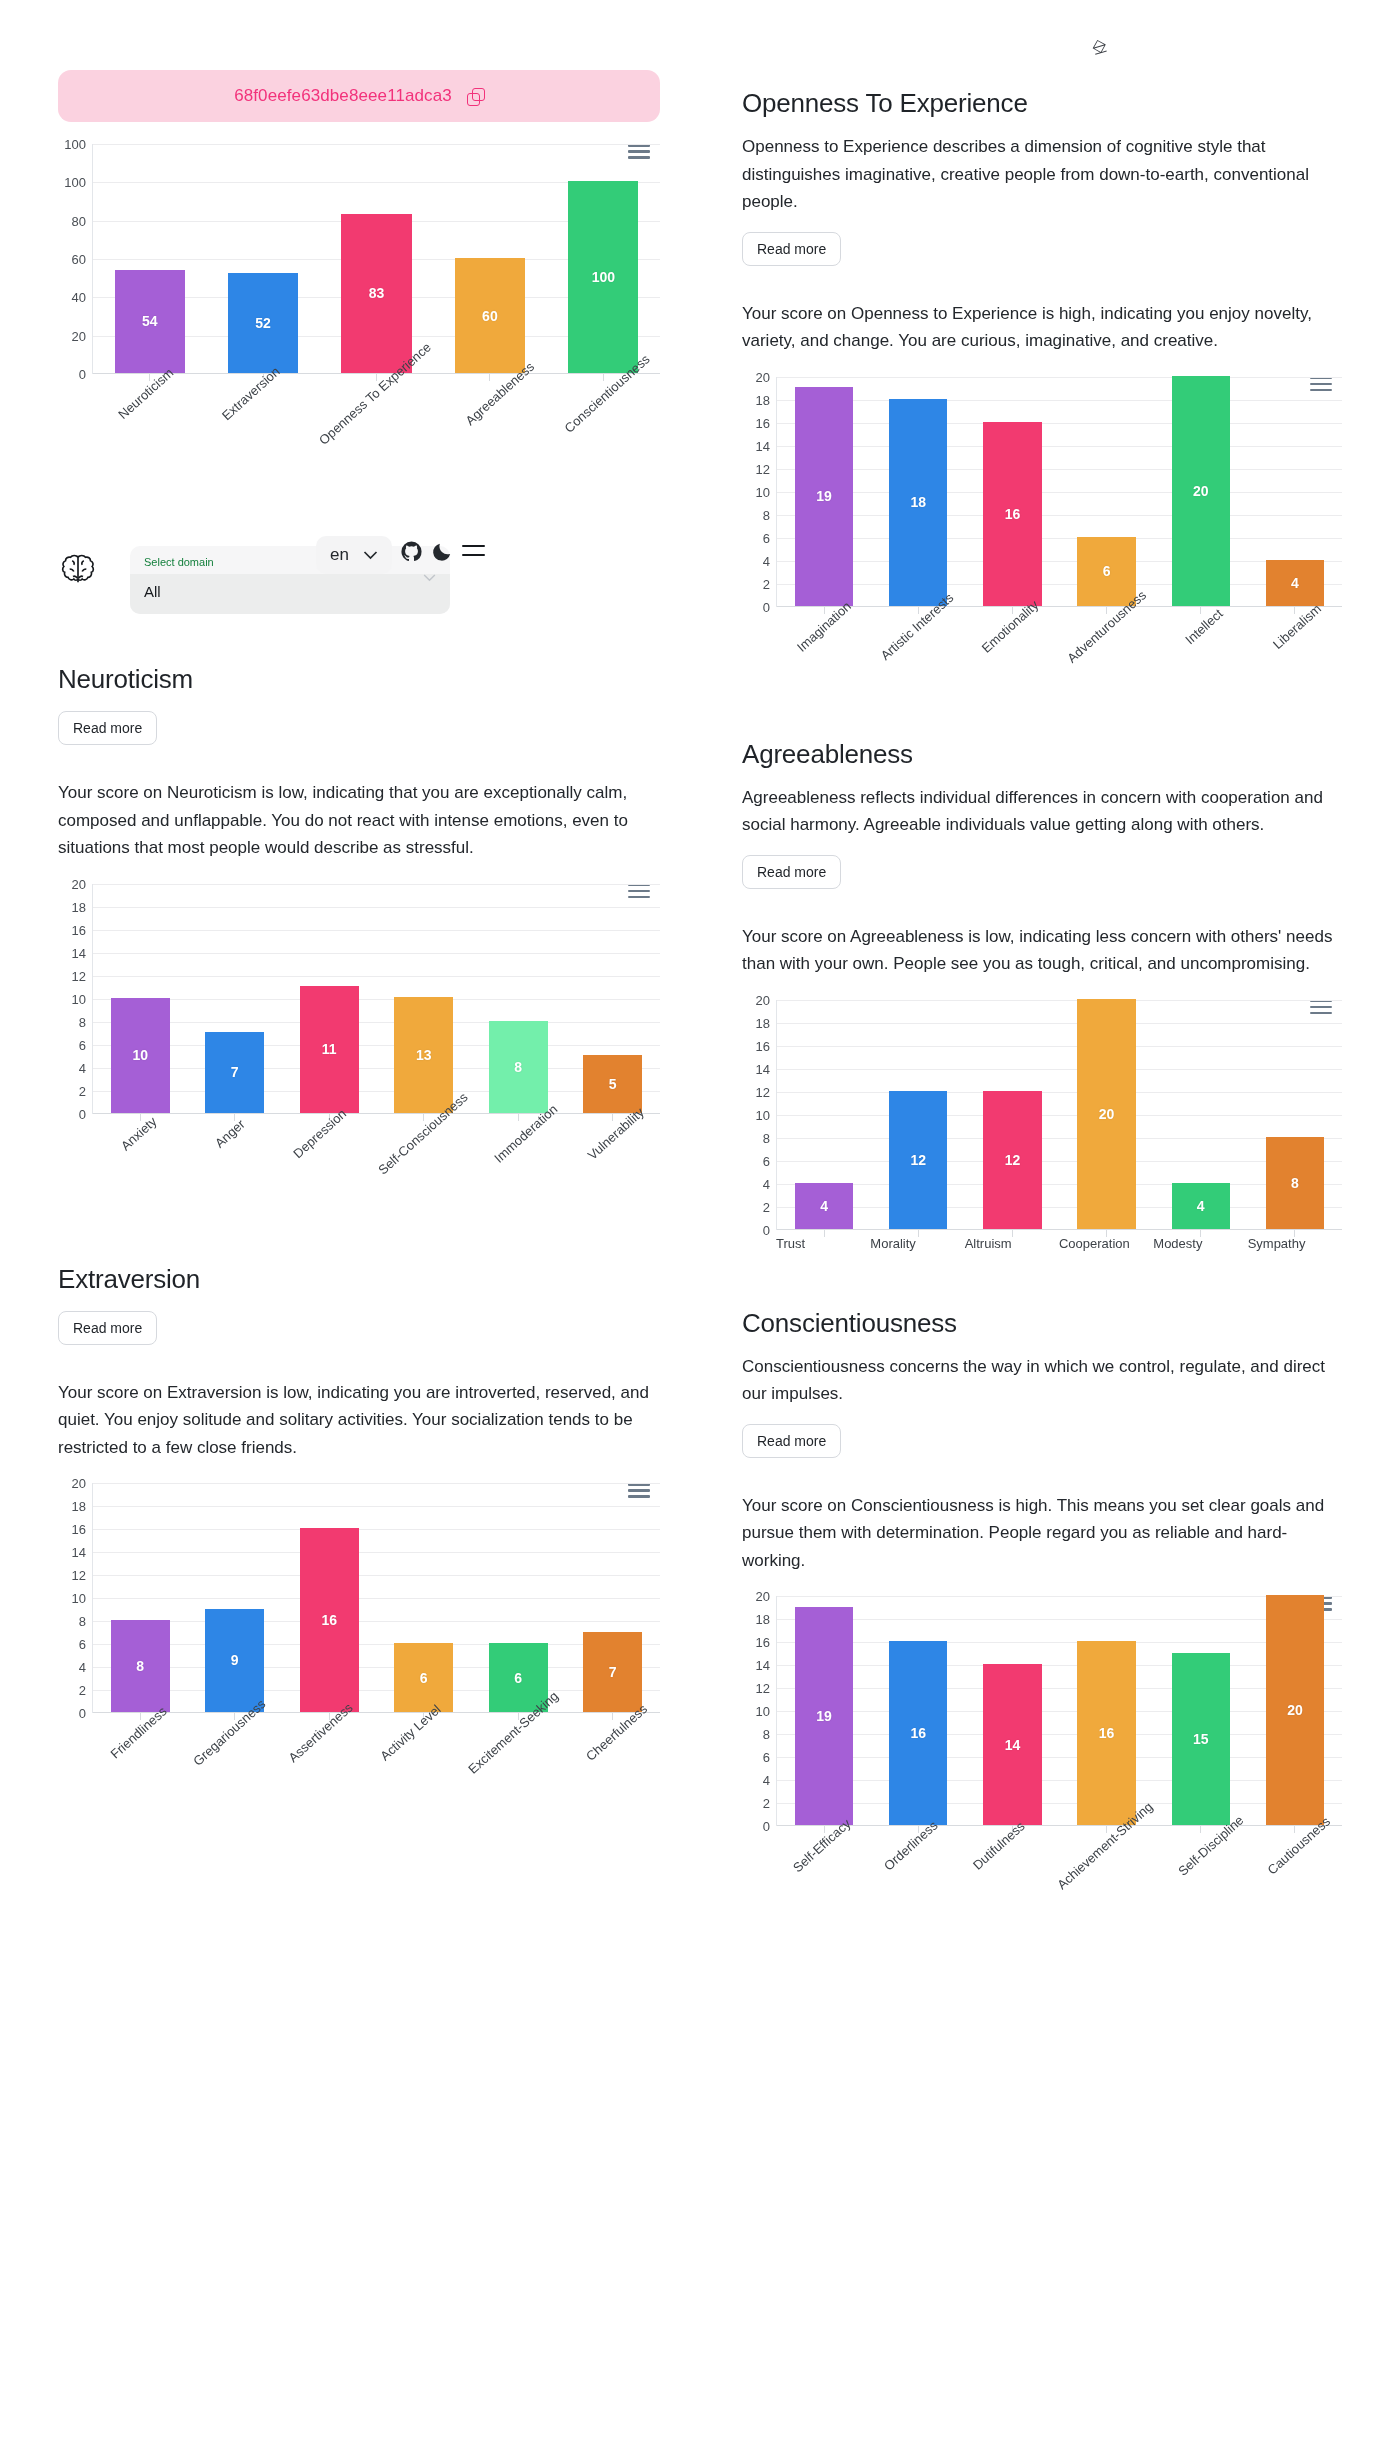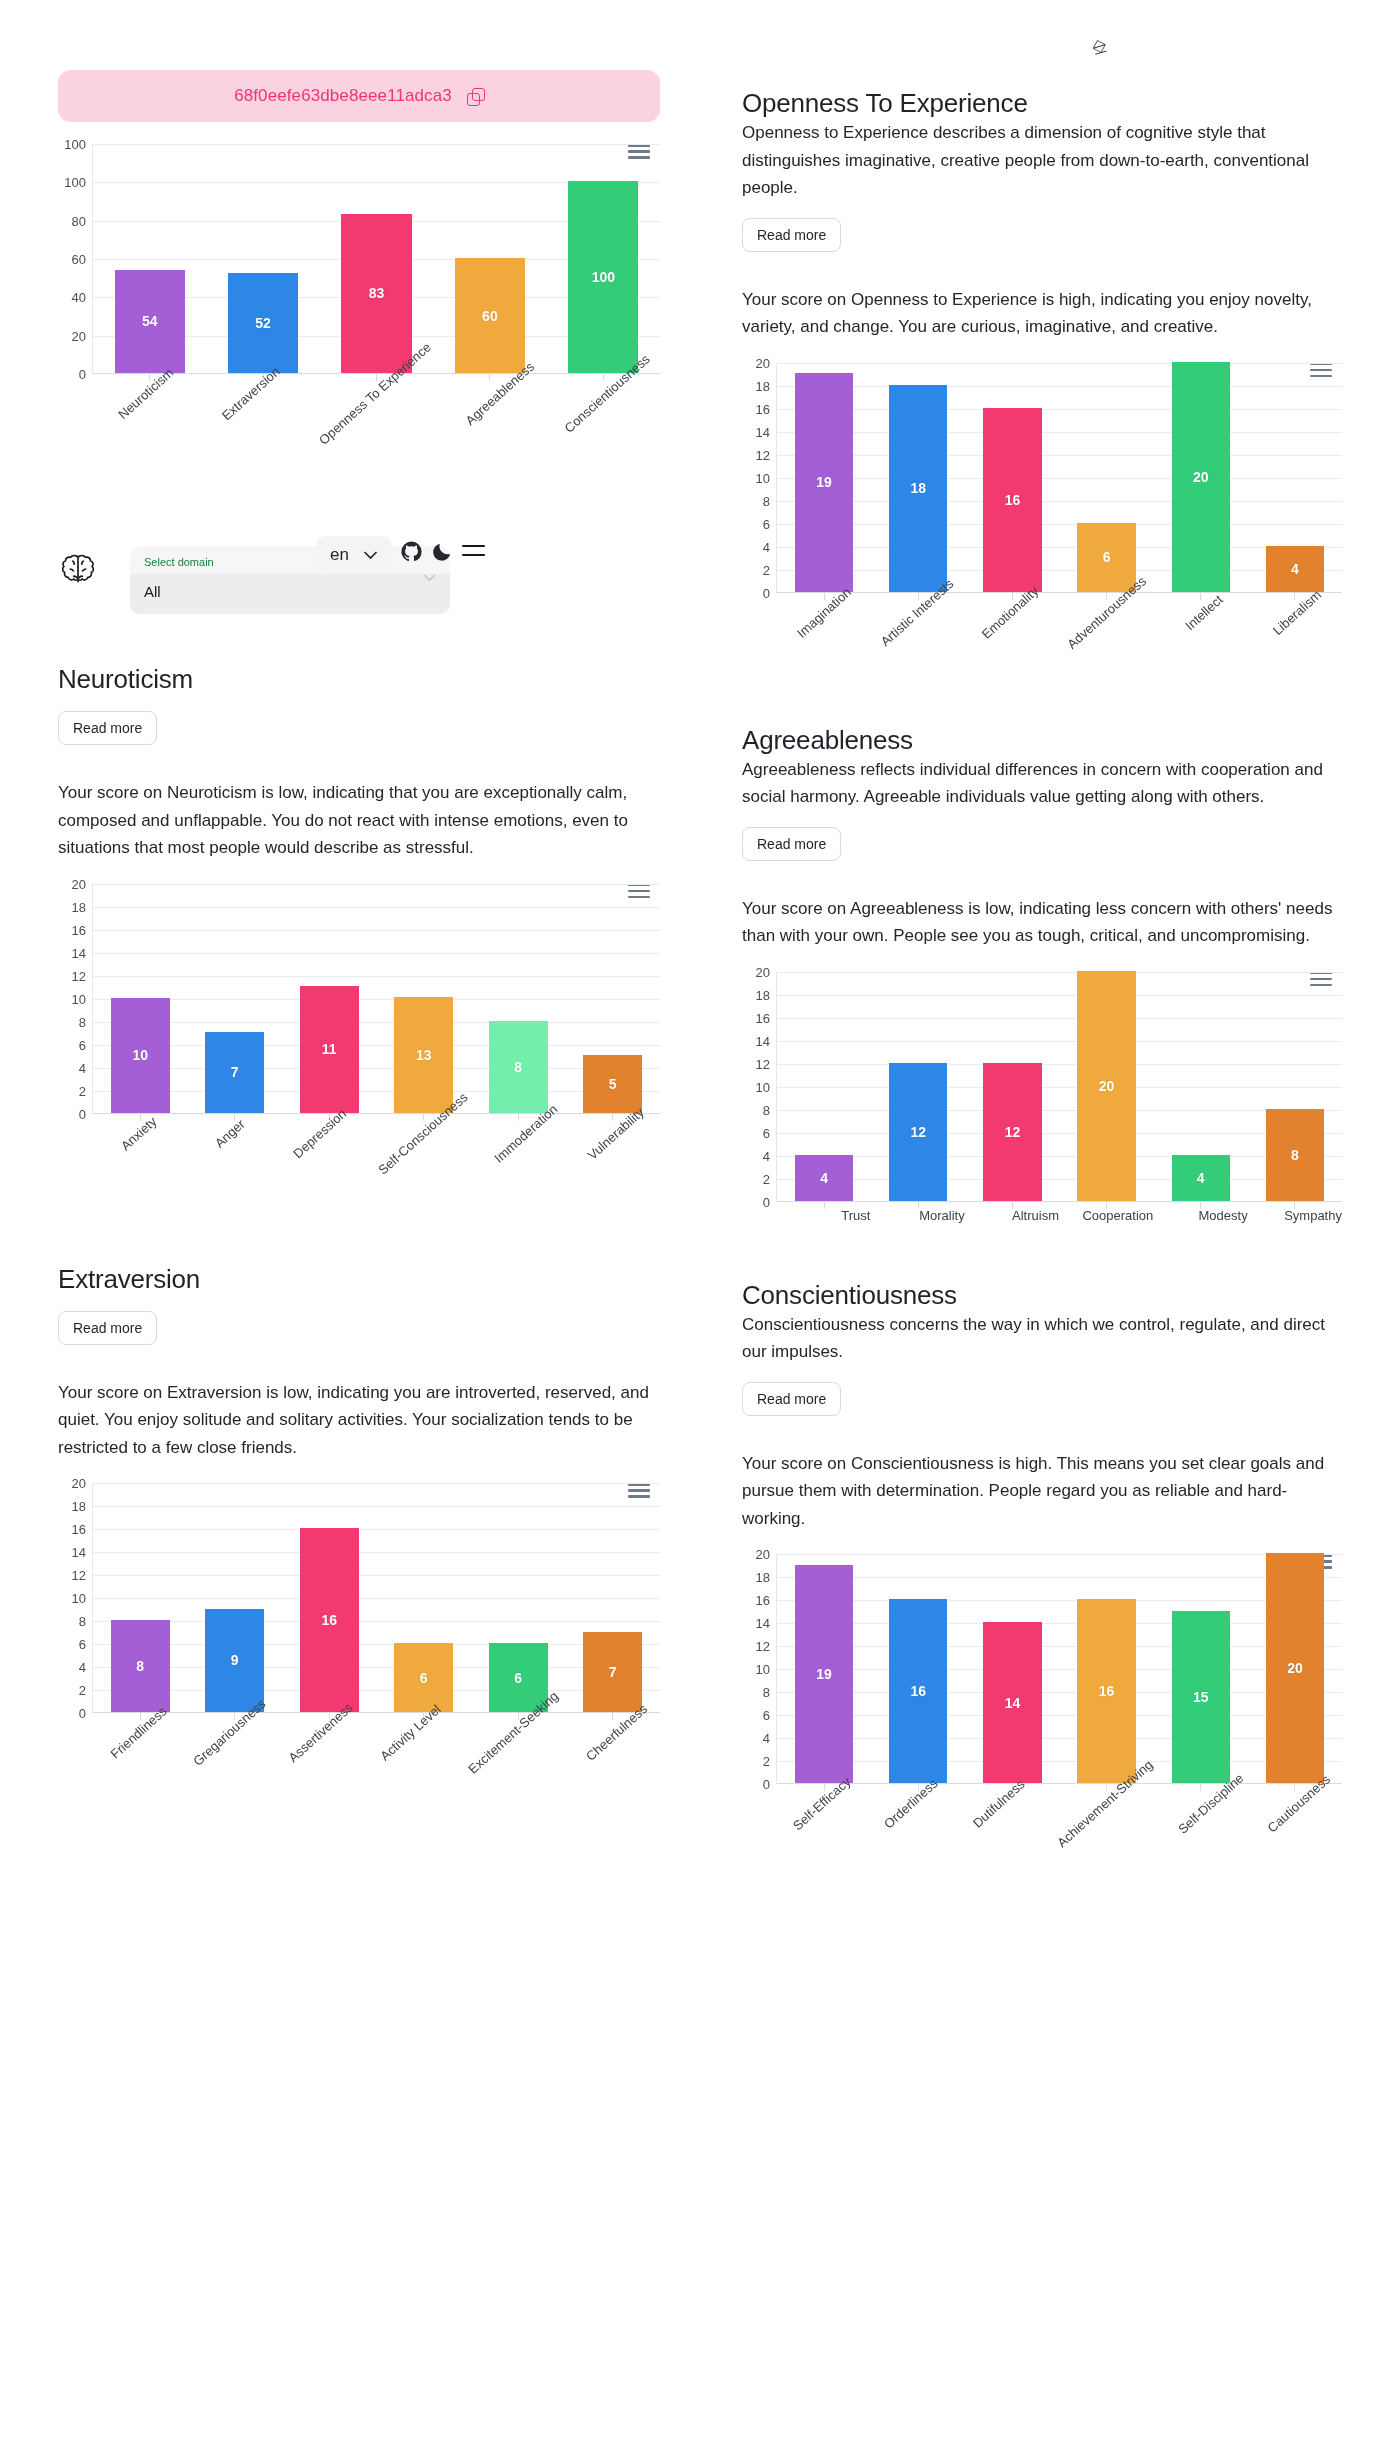--- a/index.html
+++ b/index.html
@@ -42,21 +42,21 @@
   .copy-ico::after  { width: 11px; height: 11px; left: 5px; top: 0; }
 
   
   .big-title {
     font-size: 46px; font-weight: 800; letter-spacing: -1.2px;
     margin: 42px 0 0 6px; color: #15181c;
   }
 
   
   .sec-title { font-size: 26px; font-weight: 400; color: #1f2328; letter-spacing: -.2px; }
-  .sec-desc  { font-size: 17px; line-height: 1.62; color: #23272c; }
+  .sec-desc  { font-size: 17px; line-height: 1.62; color: #23272c; margin-top: 14px; }
   .sec-score { font-size: 17px; line-height: 1.62; color: #23272c; }
   .read-more {
     display:inline-block; margin-top: 16px;
     border: 1px solid #d6d9de; background: #fff; color: #1f2328;
     border-radius: 8px; padding: 8px 14px; font-size: 14px;
     font-family: "Liberation Sans", sans-serif; cursor: pointer;
   }
 
   
   .chart { position: relative; width: 100%; }
@@ -89,21 +89,21 @@
     position: absolute; top: 50%; transform: translateY(-50%);
     color: #fff; font-weight: 700; font-size: 14px; text-shadow: 0 0 2px rgba(0,0,0,.12);
   }
   .ticks { position:absolute; left:0; right:0; bottom:0; display:flex; justify-content: space-around; }
   .tick { width: 1px; height: 7px; background: #d8dbdf; }
 
   .xlabels { display:flex; justify-content: space-around; margin-left: 34px; position: relative; }
   .xlabels.rot { height: 92px; }
   .xlabels.flat { height: 26px; padding-top: 6px; }
   .xlab {
-    font-size: 13px; color: #3d4248; white-space: nowrap; flex: 1; text-align: right;
+    font-size: 13px; color: #3d4248; white-space: nowrap; flex: 1; text-align: left;
   }
   .xlabels.rot .xlab {
     transform-origin: center top;
     transform: rotate(-42deg);
     text-align: center;
   }
   .xlabels.rot .xlab span { display:inline-block; transform: translate(-12px, 8px); }
 
   
   .toolbar {

